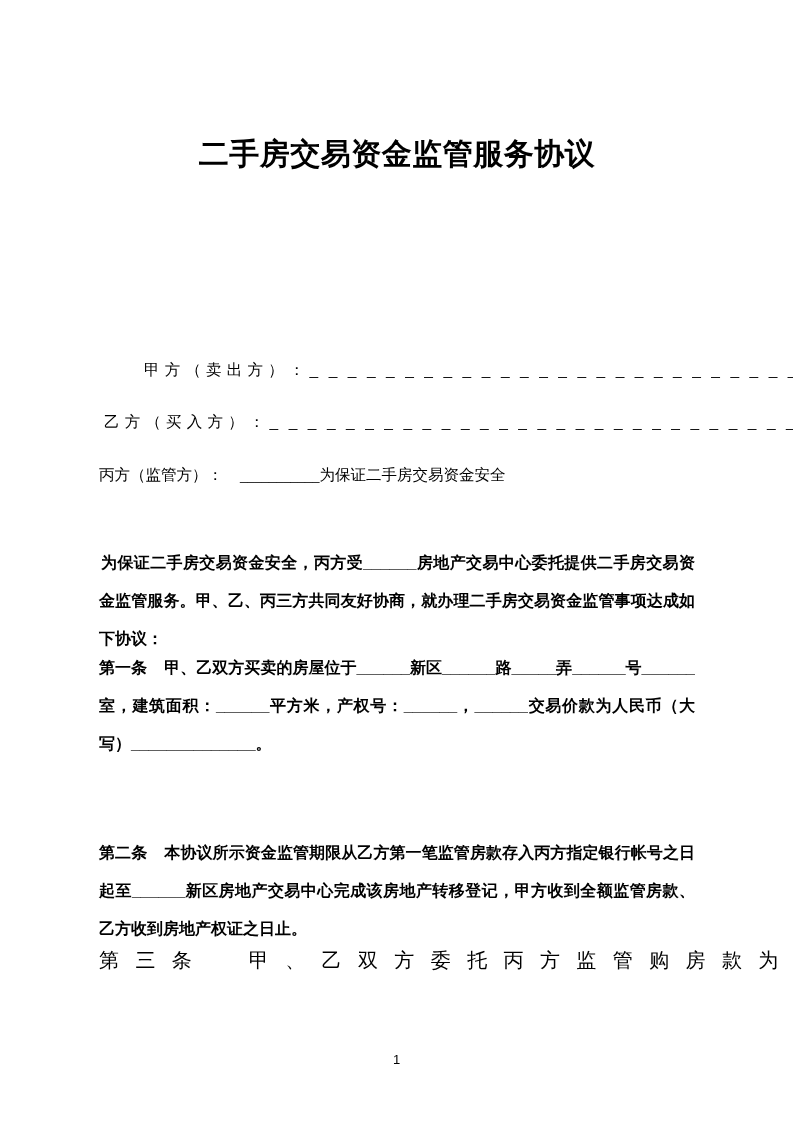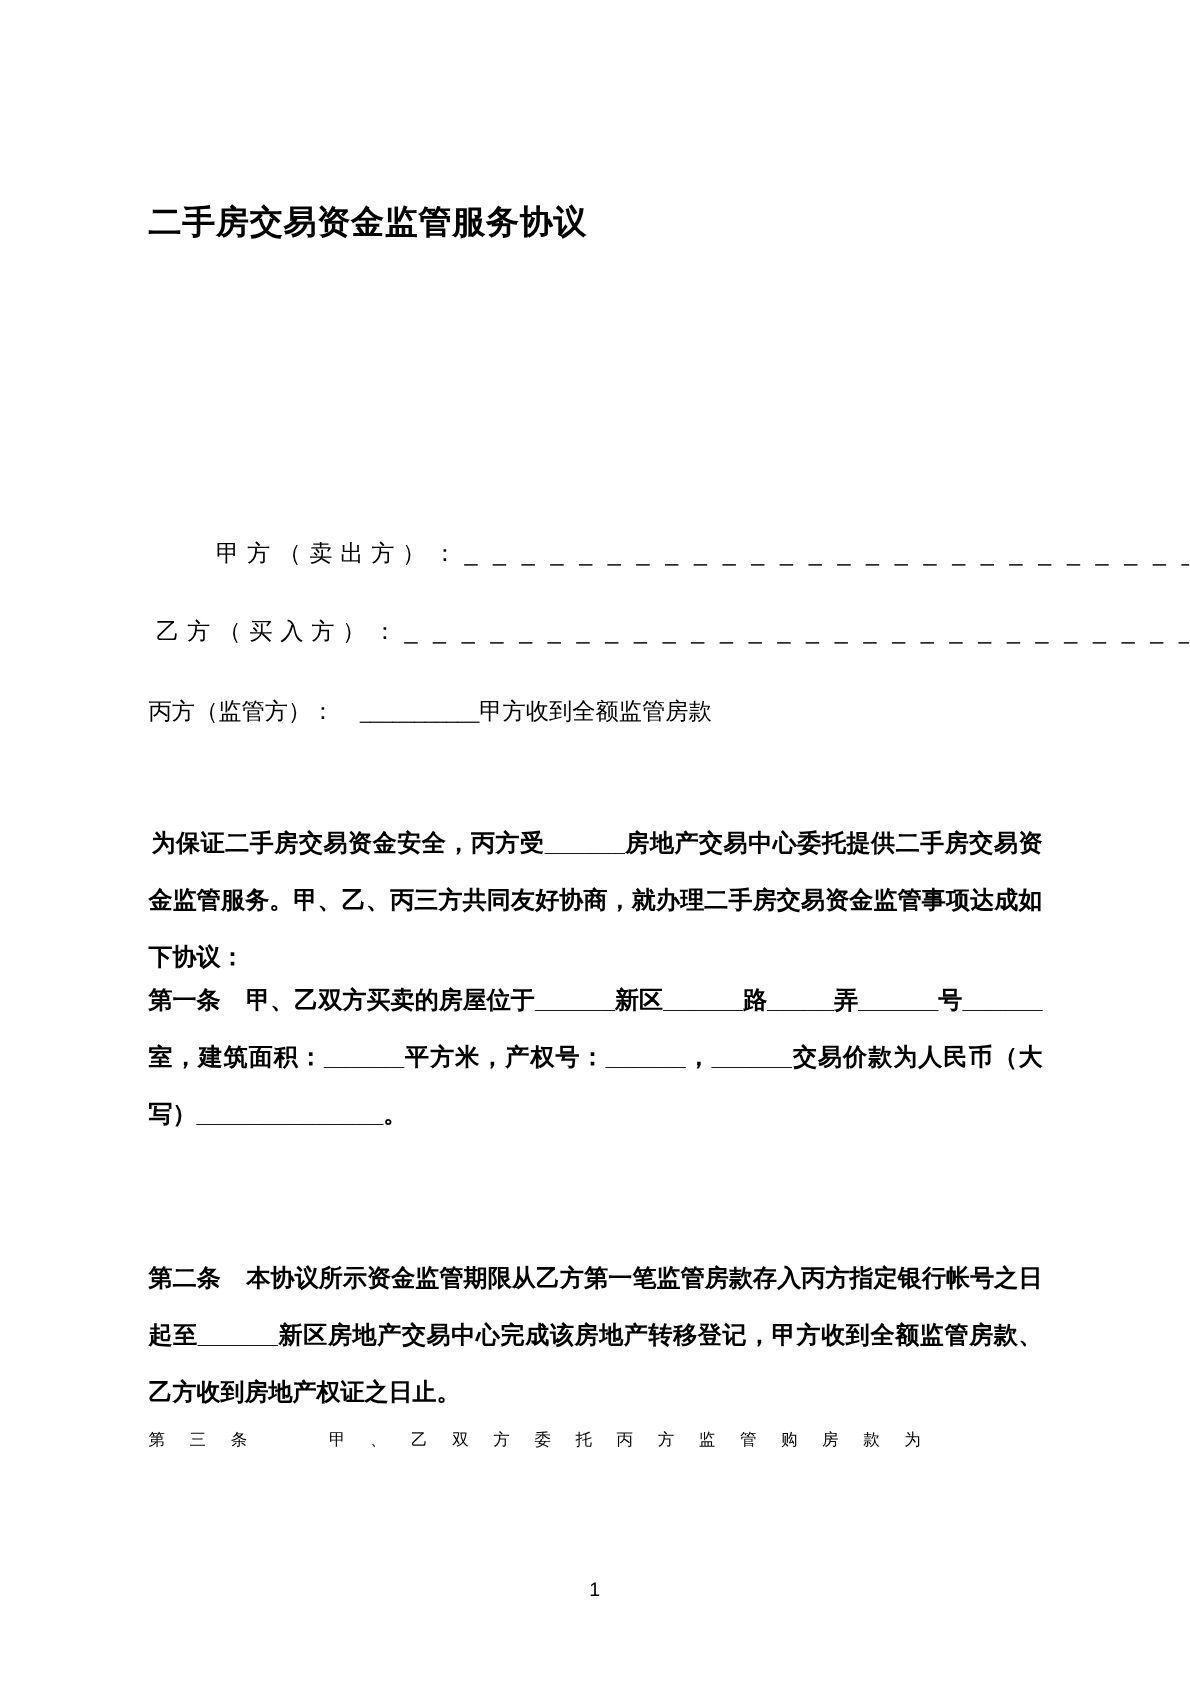--- a/index.html
+++ b/index.html
@@ -28,21 +28,22 @@
     top: 0;
     width: 596px;
   }
 
   
   .doc-title {
     position: absolute;
     left: 0;
     top: 134px;
     width: 596px;
-    font-size: 22px;
+    text-align: center;
+    font-size: 30px;
     font-weight: bold;
     letter-spacing: 0.5px;
     line-height: 1.3;
     white-space: nowrap;
   }
 
   
   .party-block {
     position: absolute;
     left: 0;
@@ -89,21 +90,21 @@
   }
   .preamble { top: 544px; text-indent: 2px; }
   .clause-1 { top: 649px; }
   .clause-2 { top: 818px; margin-top: 16px; }
 
   .clause-3 {
     position: absolute;
     left: 0;
     top: 945px;
     width: 596px;
-    font-size: 11px;
+    font-size: 20px;
     line-height: 30px;
     white-space: nowrap;
     letter-spacing: 16.4px;
   }
   .clause-3 .gap3 { letter-spacing: 35px; }
 
   .clause-num {
     letter-spacing: 0px;
   }
   .clause-gap {
@@ -134,21 +135,21 @@
 
       <div class="party-line spaced party-a">
         <span class="label">甲方（卖出方）：</span><span class="fill-dash">_ _ _ _ _ _ _ _ _ _ _ _ _ _ _ _ _ _ _ _ _ _ _ _ _ _ _ _ _ _ _</span>
       </div>
 
       <div class="party-line spaced party-b">
         <span class="label">乙方（买入方）：</span><span class="fill-dash">_ _ _ _ _ _ _ _ _ _ _ _ _ _ _ _ _ _ _ _ _ _ _ _ _ _ _ _ _ _ _ _</span>
       </div>
 
       <div class="party-line party-c">
-        <span class="label">丙方（监管方）：</span><span class="clause-gap"></span><span class="fill-solid">___________</span><span>甲方收到全额监管房款</span>
+        <span class="label">丙方（监管方）：</span><span class="clause-gap"></span><span class="fill-solid">___________</span><span>为保证二手房交易资金安全</span>
       </div>
 
     </div>
 
     <div class="para preamble">为保证二手房交易资金安全，丙方受______房地产交易中心委托提供二手房交易资金监管服务。甲、乙、丙三方共同友好协商，就办理二手房交易资金监管事项达成如下协议：</div>
 
     <div class="para clause-1">
       <span class="clause-num">第一条</span><span class="clause-gap"></span><span>甲、乙双方买卖的房屋位于______新区______路_____弄______号______室，建筑面积：______平方米，产权号：______，______交易价款为人民币（大写）______________。</span>
     </div>
 

